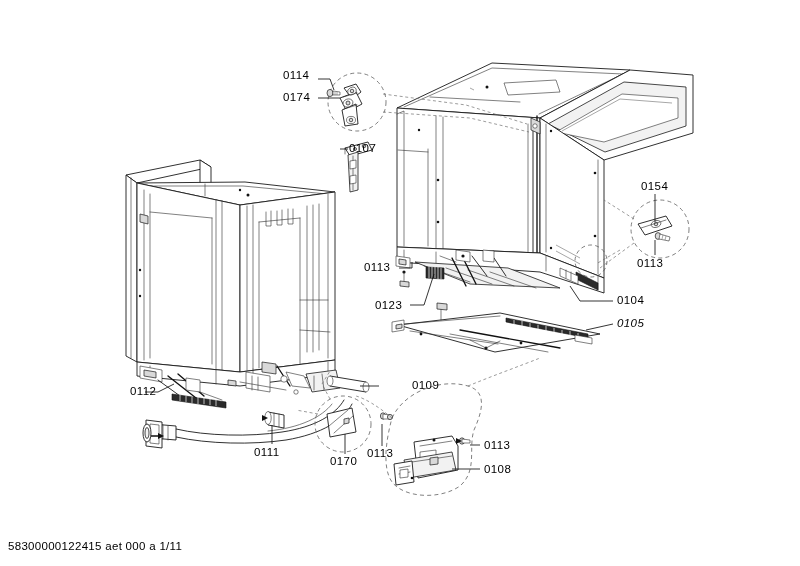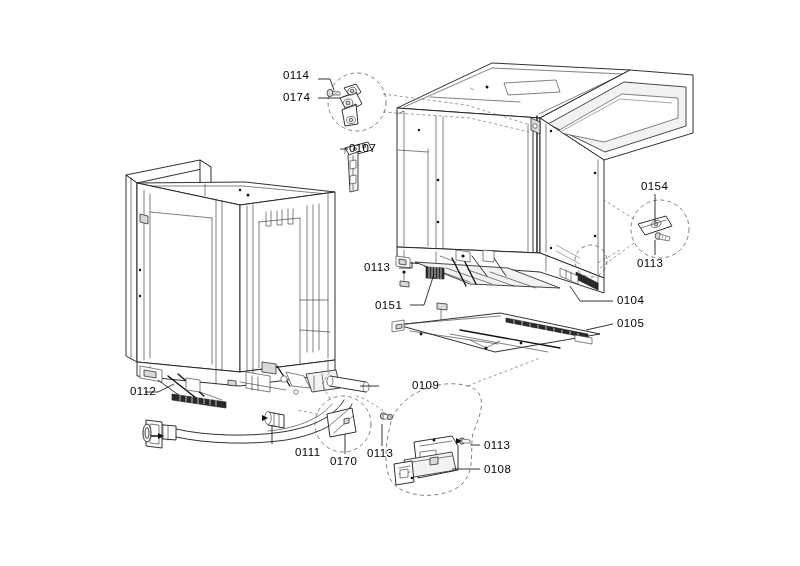--- a/index.html
+++ b/index.html
@@ -416,25 +416,26 @@
     </g>
 
   </svg>
 
   <div class="label" style="left:283px; top:70px;">0114</div>
   <div class="label" style="left:283px; top:92px;">0174</div>
   <div class="label" style="left:305px; top:143px;padding-left:44px;">0107</div>
   <div class="label" style="left:641px; top:181px;">0154</div>
   <div class="label" style="left:637px; top:258px;">0113</div>
   <div class="label" style="left:364px; top:262px;">0113</div>
-  <div class="label" style="left:375px; top:300px;">0151</div>
+  <div class="label" style="left:375px; top:300px;">0123</div>
   <div class="label" style="left:617px; top:295px;">0104</div>
-  <div class="label" style="left:617px; top:318px;">0105</div>
+  <div class="label" style="left:617px; top:318px;font-style:italic;">0105</div>
   <div class="label" style="left:110px; top:386px;margin-left:20px;">0112</div>
-  <div class="label" style="left:254px; top:447px;margin-left:41px;">0111</div>
+  <div class="label" style="left:254px; top:447px;">0111</div>
   <div class="label" style="left:383px; top:380px;padding-left:29px;">0109</div>
   <div class="label" style="left:330px; top:456px;">0170</div>
   <div class="label" style="left:367px; top:448px;">0113</div>
   <div class="label" style="left:484px; top:440px;">0113</div>
   <div class="label" style="left:484px; top:464px;">0108</div>
 
+  <div id="footer-caption">58300000122415 aet 000 a 1/11</div>
 
 </div>
 
 </body></html>

